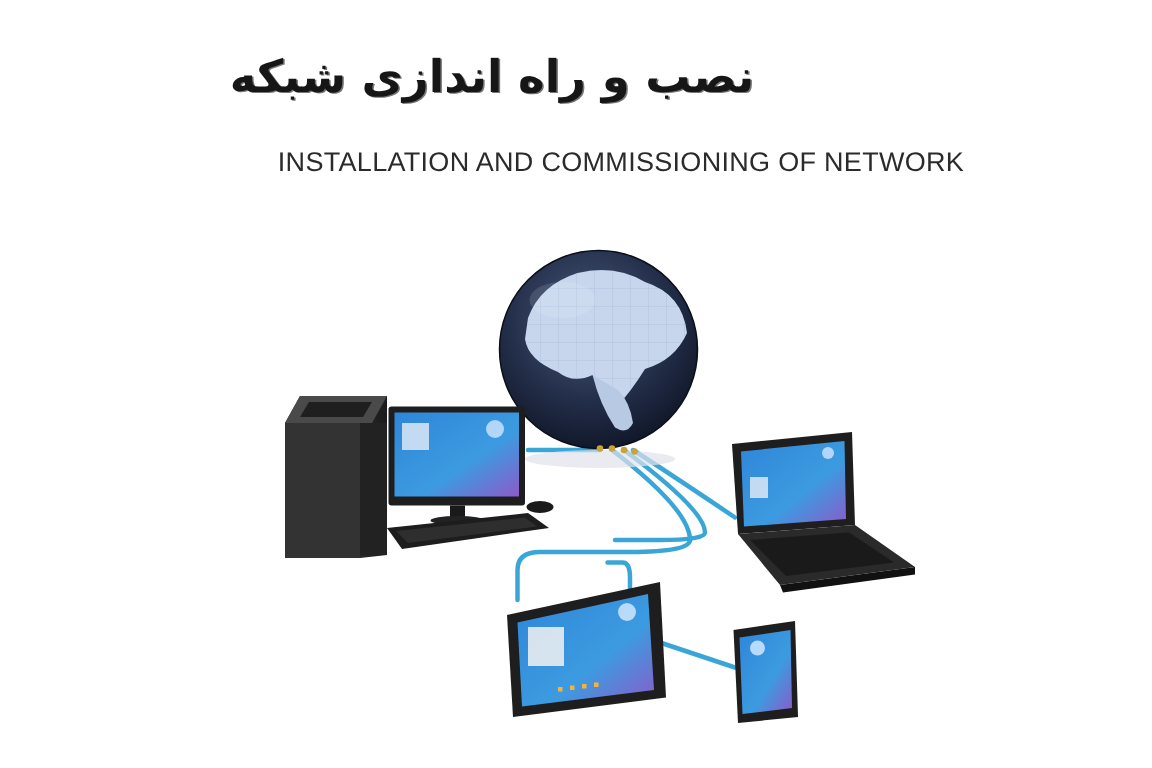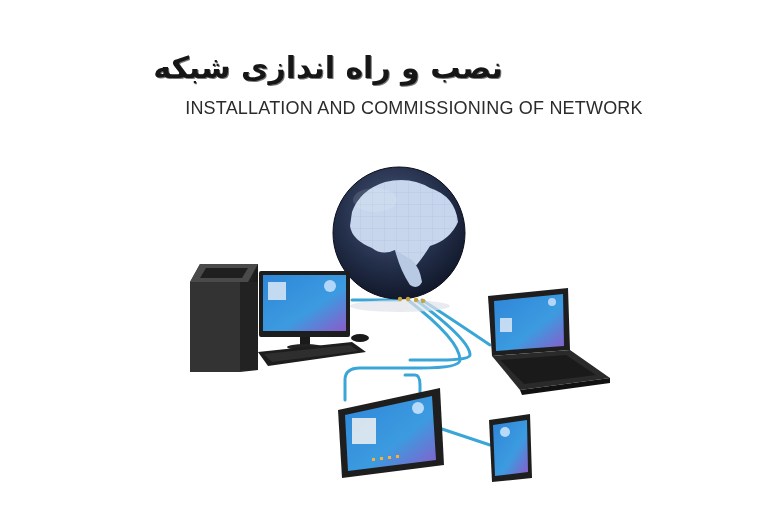--- a/index.html
+++ b/index.html
@@ -1,19 +1,19 @@
 <!DOCTYPE html>
 <html><head>
 <meta charset="utf-8">
 <style>
   html,body{margin:0;padding:0;background:#ffffff;}
   body{width:768px;height:512px;position:relative;overflow:hidden;font-family:"DejaVu Sans",sans-serif;}
   .title-fa{position:absolute;left:0;top:34px;width:656px;text-align:center;direction:rtl;
     font-family:"DejaVu Sans",sans-serif;font-weight:bold;font-size:30px;color:#161616;letter-spacing:1px;
-    text-shadow:1px 1px 0 #777;margin-top:16px;}
+    text-shadow:1px 1px 0 #777;}
   .title-en{position:absolute;left:0;top:98px;width:828px;text-align:center;
     font-family:"Liberation Sans",sans-serif;font-size:18px;color:#2b2b2b;letter-spacing:0.2px;}
   svg.scene{position:absolute;left:0;top:0;}
 </style>
 </head>
 <body>
 
 <div class="title-fa">نصب و راه اندازی شبکه</div>
 <div class="title-en">INSTALLATION AND COMMISSIONING OF NETWORK</div>
 

